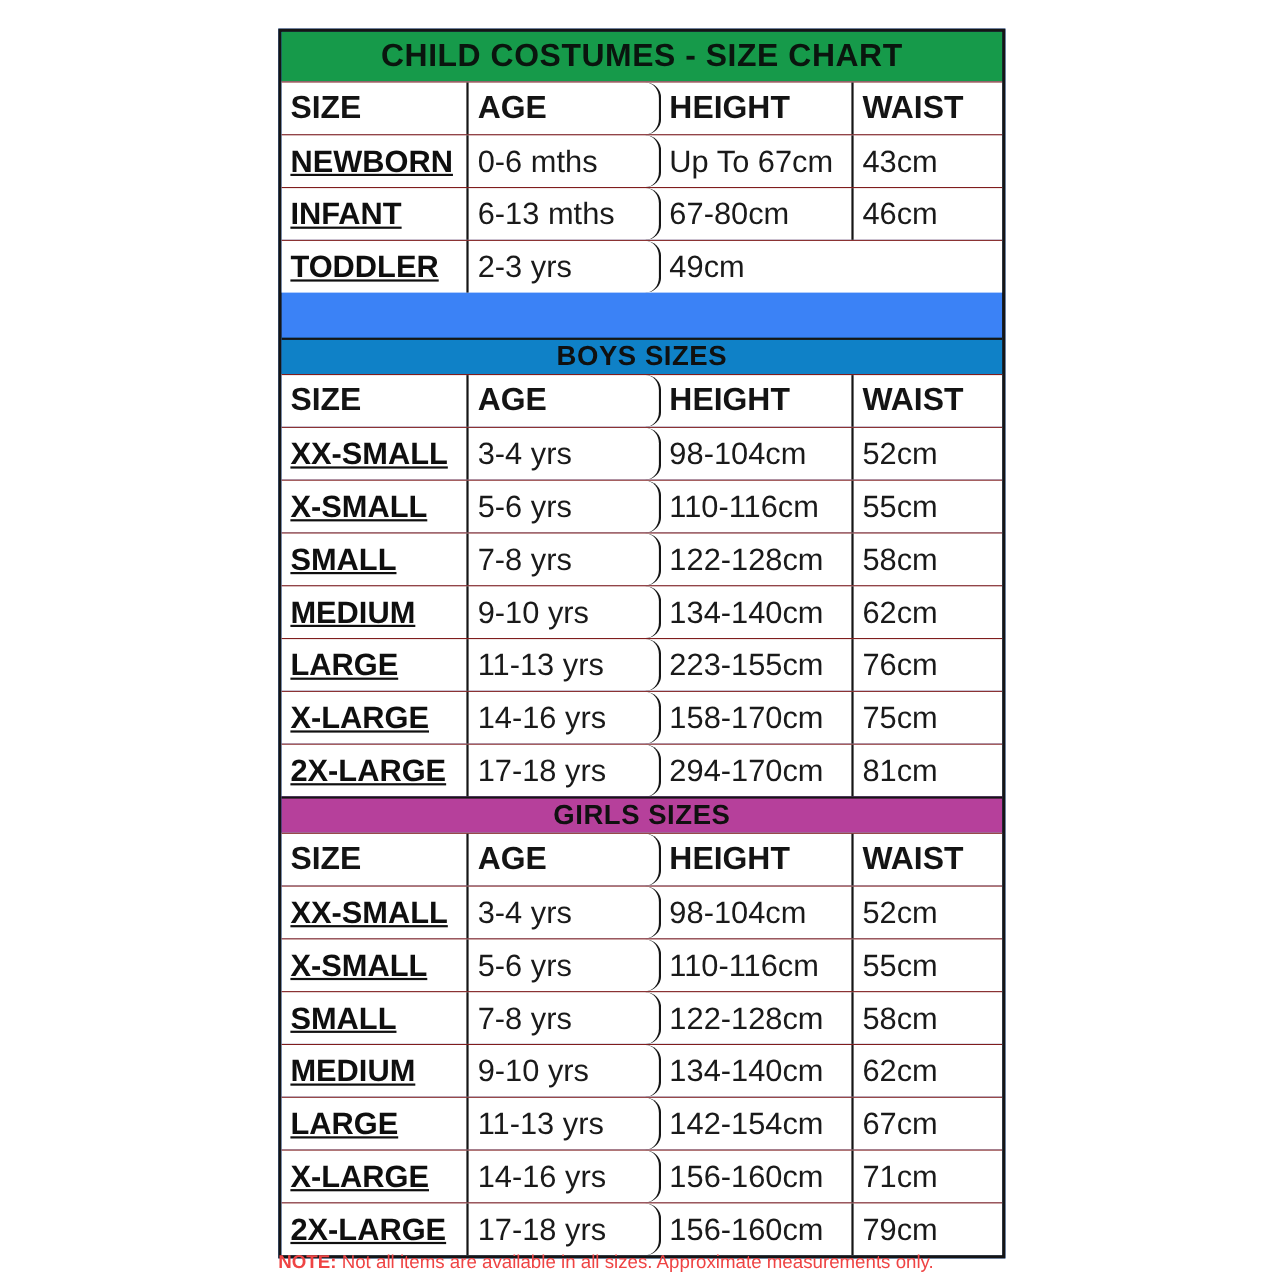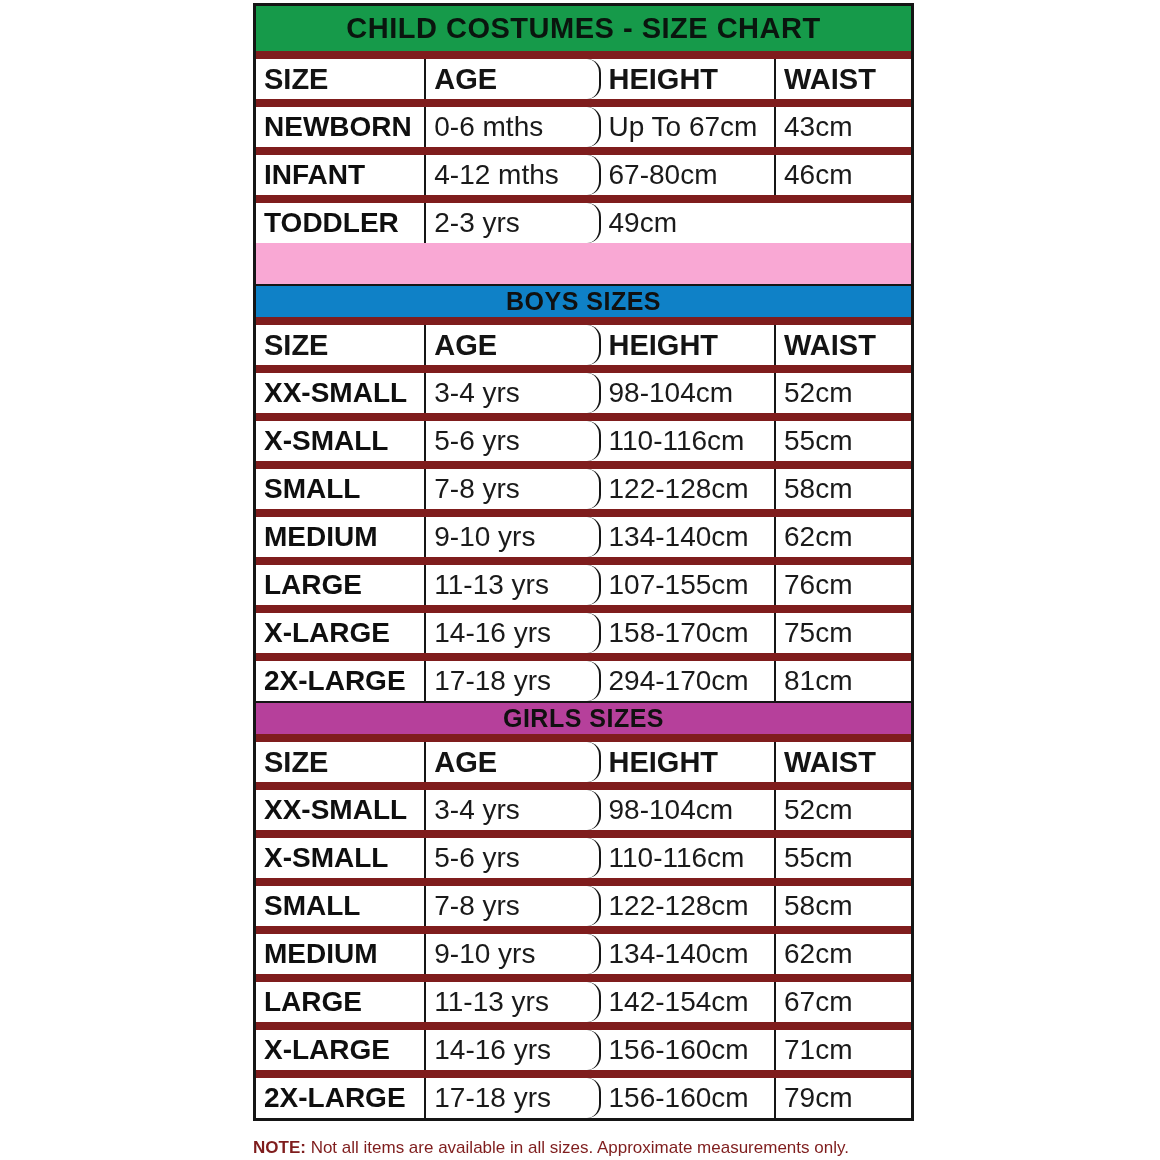--- a/index.html
+++ b/index.html
@@ -6,69 +6,69 @@
   .page {
     position:relative;
     width:1160px; height:1160px;
     background:#ffffff;
     font-family:"Liberation Sans", sans-serif;
     color:#161616;
     overflow:hidden;
   }
   .chart {
     position:absolute;
-    left:253px; top:3px;
+    left:253px; top:26px;
     width:655px;
     border:3px solid #151515;
     box-sizing:content-box;
-    background:#f9a8d4;
+    background:#3b82f6;
   }
   .title-band {
     height:45px;
     display:flex; align-items:center; justify-content:center;
     font-weight:bold; font-size:29px;
     letter-spacing:0.5px;
     color:#0a150e;
   }
   .section-band {
     height:31px;
     border-top:2px solid #151515;
     display:flex; align-items:center; justify-content:center;
     font-weight:bold; font-size:25px;
     letter-spacing:0.5px;
     color:#101010;
   }
   .row {
     display:flex;
     height:48px;
-    border-top:8px solid #7f1d1d;
+    border-top:1px solid #7f1d1d;
     box-sizing:border-box;
     background:#ffffff;
   }
   .cell {
     display:flex; align-items:center;
     padding-left:8px;
     box-sizing:border-box;
     border-right:2px solid #151515;
     font-size:28px;
     white-space:nowrap;
     overflow:hidden;
     color:#1a1a1a;
   }
   .c0 { width:26.0%; }
   .c1 { width:26.6%;border-radius:14px; }
   .c2 { width:26.8%; }
   .c3 { width:20.6%; border-right:none; }
   .header-row .cell { font-weight:600; font-size:29px; color:#141414; }
-  .size-col { font-weight:bold; font-size:28px; color:#0f0f0f; }
+  .size-col { font-weight:bold; font-size:28px; color:#0f0f0f;text-decoration:underline; }
   .note {
     position:absolute;
     left:253px; top:1138px;
     font-size:17px;
-    color:#7f1d1d;
+    color:#ef4444;
   }
   .note b { font-weight:bold; }
 </style>
 </head>
 <body>
 
 <div class="page">
   <div class="chart">
     <div class="title-band" id="title-band" style="background: rgb(22, 154, 74);">CHILD COSTUMES - SIZE CHART</div>
     <div id="table-body">
@@ -79,21 +79,21 @@
           <div class="cell c3">WAIST</div>
         </div>
         <div class="row">
           <div class="cell c0 size-col">NEWBORN</div>
           <div class="cell c1">0-6 mths</div>
           <div class="cell c2">Up To 67cm</div>
           <div class="cell c3">43cm</div>
         </div>
         <div class="row">
           <div class="cell c0 size-col">INFANT</div>
-          <div class="cell c1">4-12 mths</div>
+          <div class="cell c1">6-13 mths</div>
           <div class="cell c2">67-80cm</div>
           <div class="cell c3">46cm</div>
         </div>
         <div class="row">
           <div class="cell c0 size-col">TODDLER</div>
           <div class="cell c1">2-3 yrs</div>
           <div class="cell c3">49cm</div>
         </div>
         <div class="section-band" style="background: rgb(15, 129, 199); margin-top: 41px;">BOYS SIZES</div>
         <div class="row header-row">
@@ -122,21 +122,21 @@
         </div>
         <div class="row">
           <div class="cell c0 size-col">MEDIUM</div>
           <div class="cell c1">9-10 yrs</div>
           <div class="cell c2">134-140cm</div>
           <div class="cell c3">62cm</div>
         </div>
         <div class="row">
           <div class="cell c0 size-col">LARGE</div>
           <div class="cell c1">11-13 yrs</div>
-          <div class="cell c2">107-155cm</div>
+          <div class="cell c2">223-155cm</div>
           <div class="cell c3">76cm</div>
         </div>
         <div class="row">
           <div class="cell c0 size-col">X-LARGE</div>
           <div class="cell c1">14-16 yrs</div>
           <div class="cell c2">158-170cm</div>
           <div class="cell c3">75cm</div>
         </div>
         <div class="row">
           <div class="cell c0 size-col">2X-LARGE</div>

